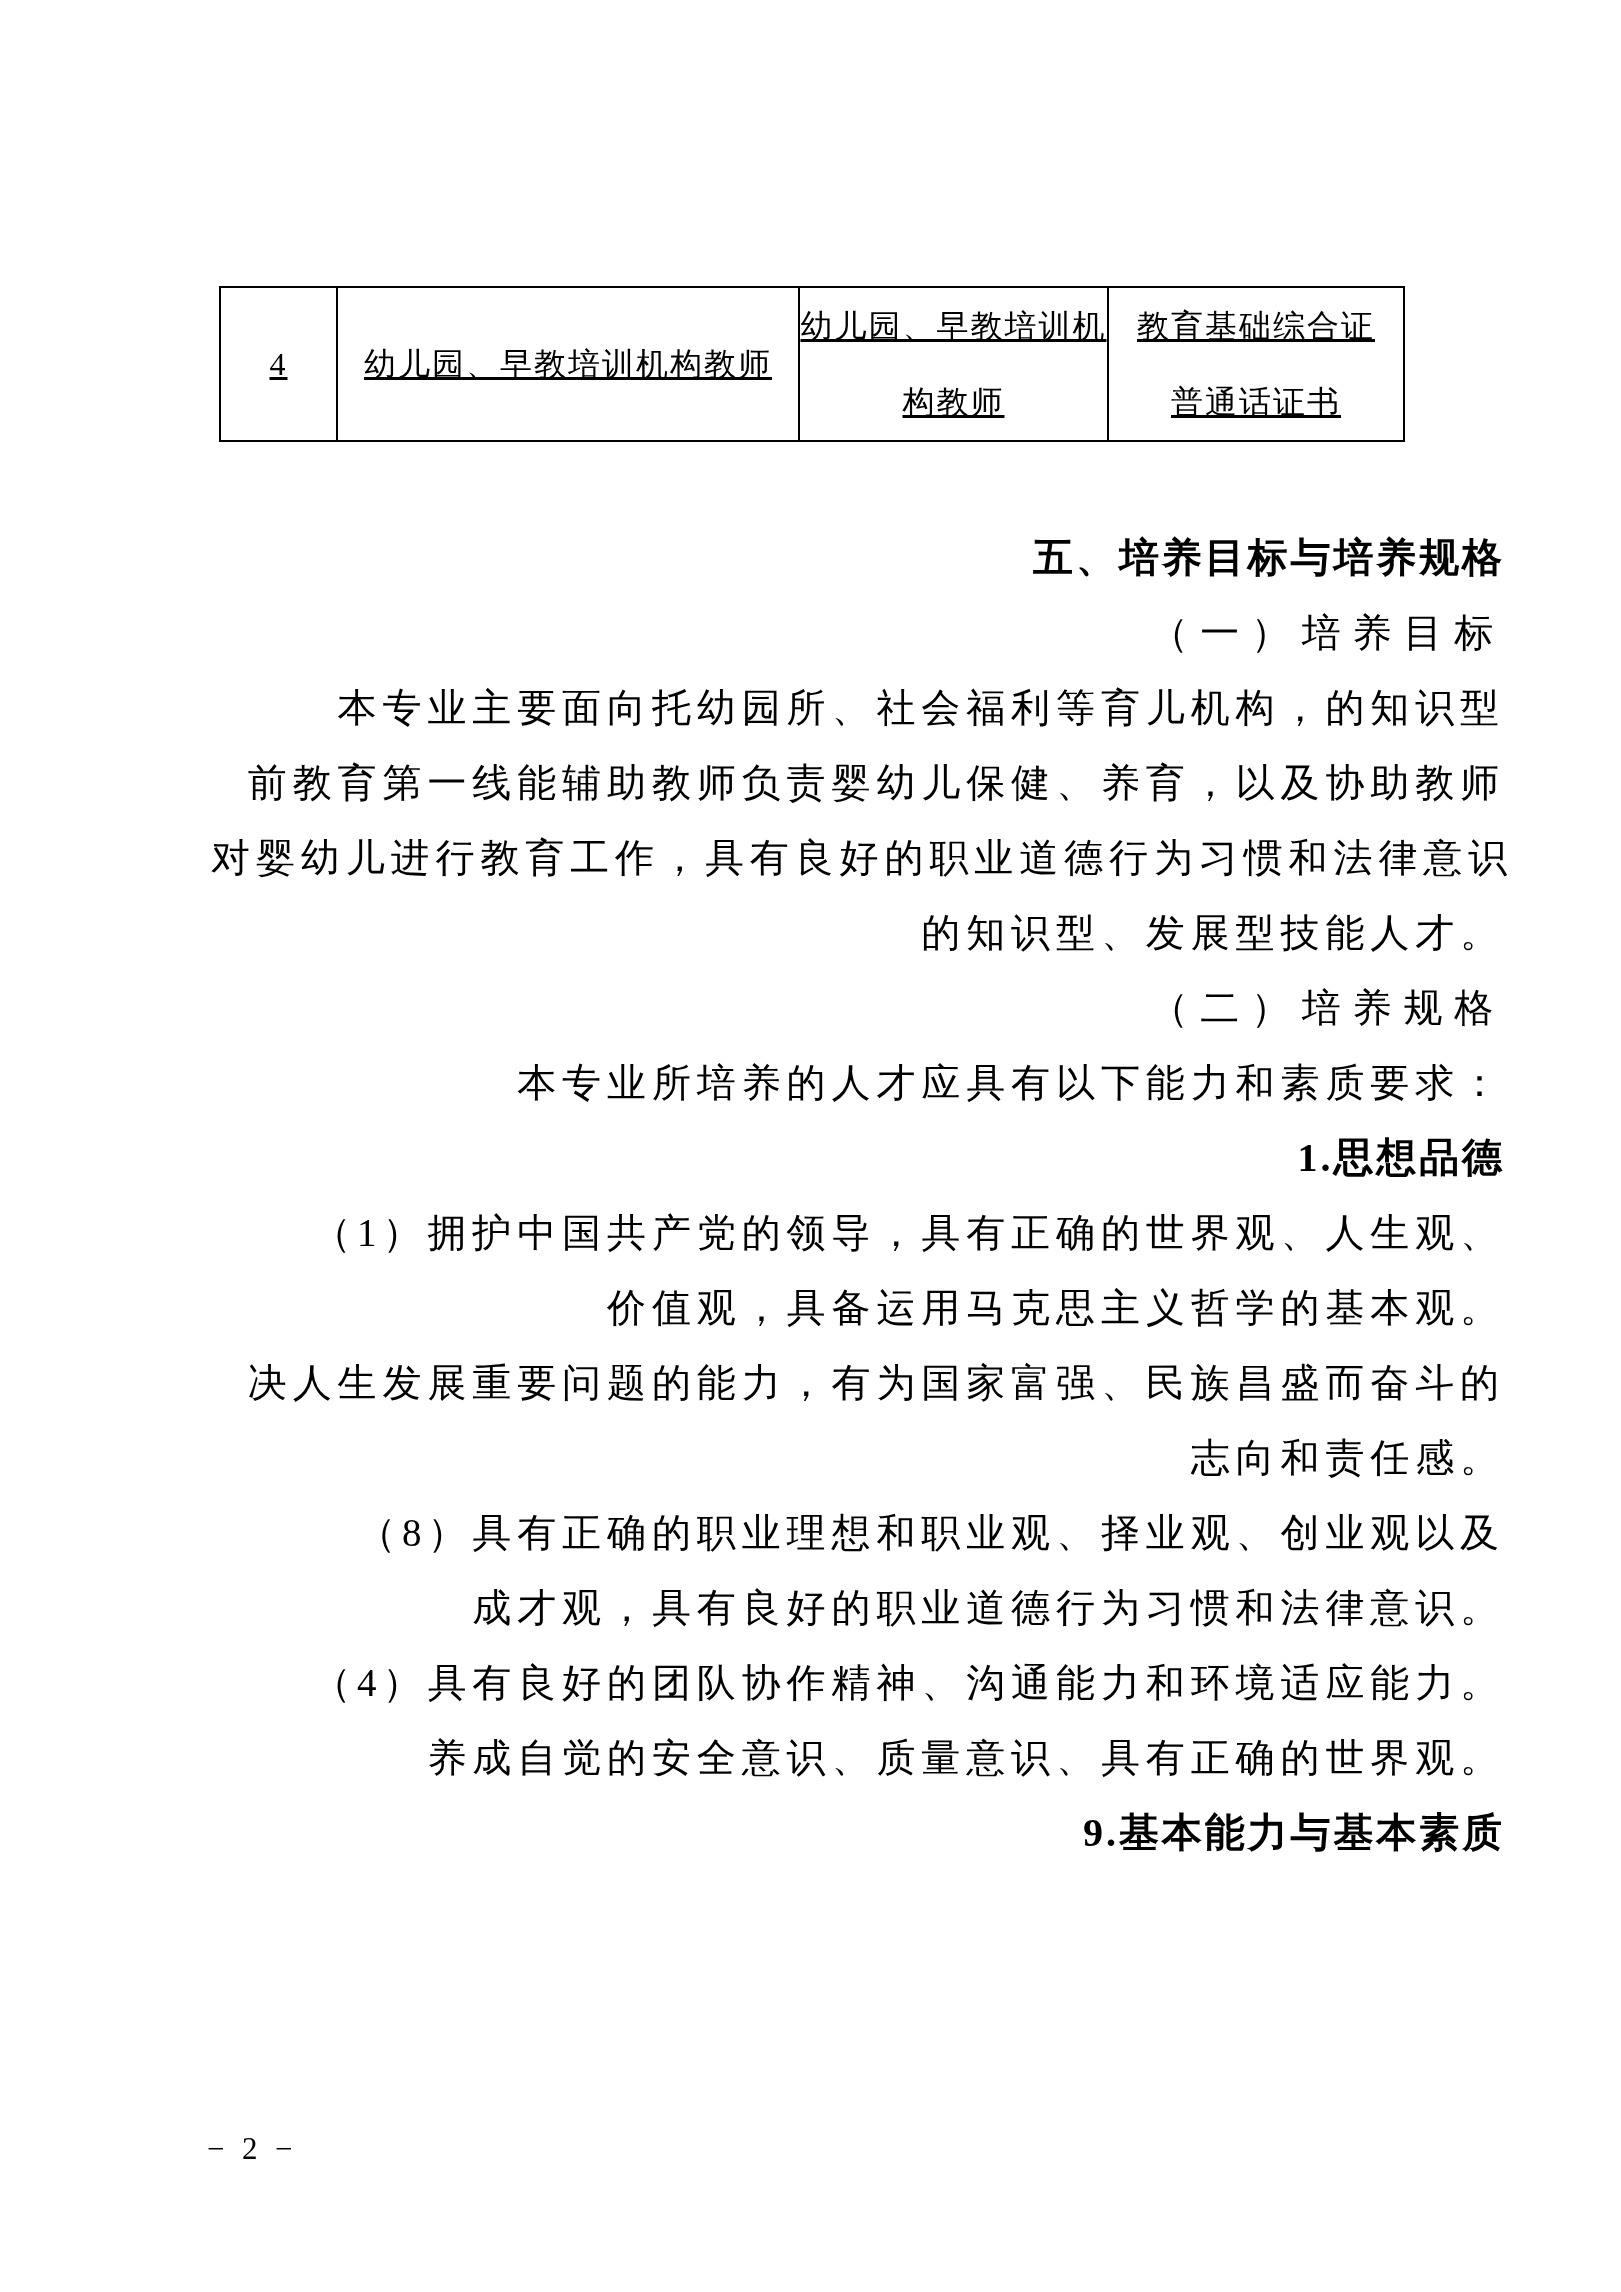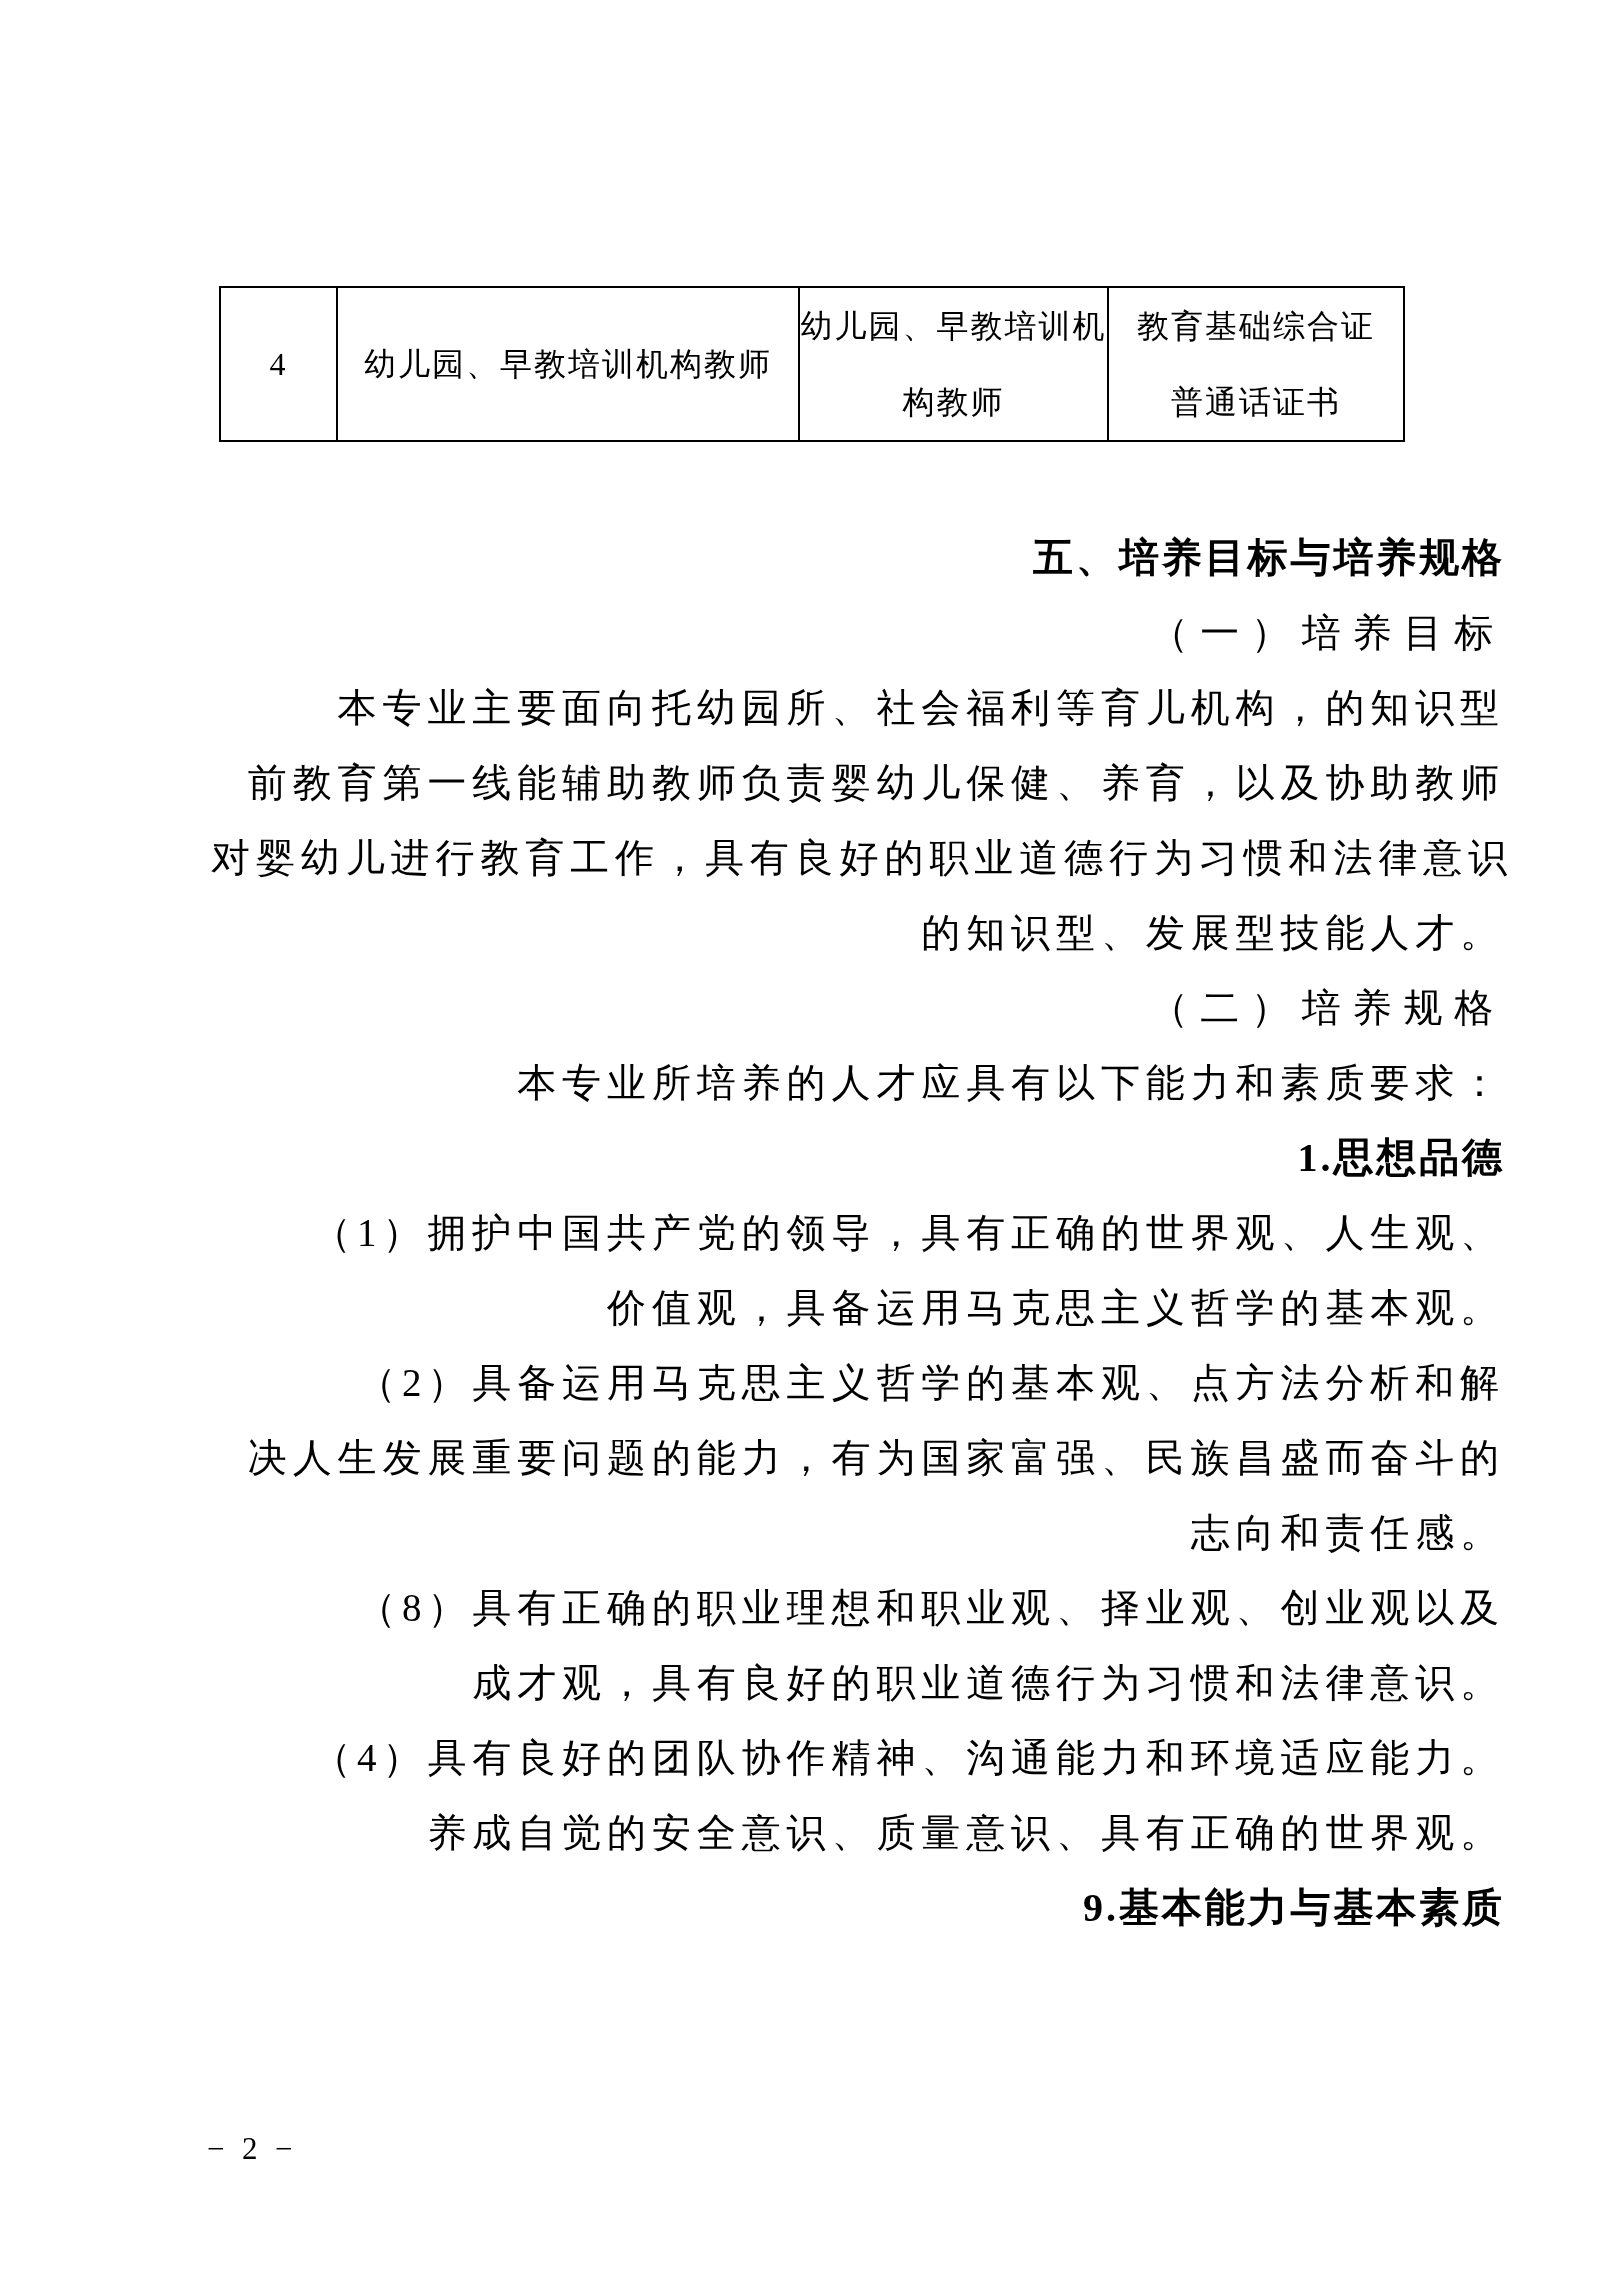--- a/index.html
+++ b/index.html
@@ -17,20 +17,21 @@
   .occ-table {
     position:absolute; left:219px; top:286px;
     width:1183px; height:155px;
     border-collapse:collapse; table-layout:fixed;
   }
   .occ-table td {
     border:2px solid #000;
     text-align:center; vertical-align:middle;
     font-size:32px; letter-spacing:2px;
     padding:0;
+    text-decoration:underline;
   }
   .cell-line { line-height:76px; white-space:nowrap; }
   .num-cell { font-size:33px; letter-spacing:0; }
   
   .body-text {
     position:absolute; left:211px; top:520px; width:1294px;text-align:right;
   }
   .line {
     height:75px; line-height:75px;
     font-size:39px; letter-spacing:5.9px;
@@ -81,21 +82,20 @@
     <div class="line sub ind">（一）培养目标</div>
     <div class="line ind">本专业主要面向托幼园所、社会福利等育儿机构，的知识型</div>
     <div class="line">前教育第一线能辅助教师负责婴幼儿保健、养育，以及协助教师</div>
     <div class="line">对婴幼儿进行教育工作，具有良好的职业道德行为习惯和法律意识</div>
     <div class="line">的知识型、发展型技能人才。</div>
     <div class="line sub ind">（二）培养规格</div>
     <div class="line ind">本专业所培养的人才应具有以下能力和素质要求：</div>
     <div class="line b ind">1.思想品德</div>
     <div class="line ind">（1）拥护中国共产党的领导，具有正确的世界观、人生观、</div>
     <div class="line">价值观，具备运用马克思主义哲学的基本观。</div>
-    <div class="line ind">（2）具备运用马克思主义哲学的基本观、点方法分析和解</div>
     <div class="line">决人生发展重要问题的能力，有为国家富强、民族昌盛而奋斗的</div>
     <div class="line">志向和责任感。</div>
     <div class="line ind">（8）具有正确的职业理想和职业观、择业观、创业观以及</div>
     <div class="line">成才观，具有良好的职业道德行为习惯和法律意识。</div>
     <div class="line ind">（4）具有良好的团队协作精神、沟通能力和环境适应能力。</div>
     <div class="line">养成自觉的安全意识、质量意识、具有正确的世界观。</div>
     <div class="line b ind">9.基本能力与基本素质</div>
   </div>
 
   <div class="pagenum">− 2 −</div>

